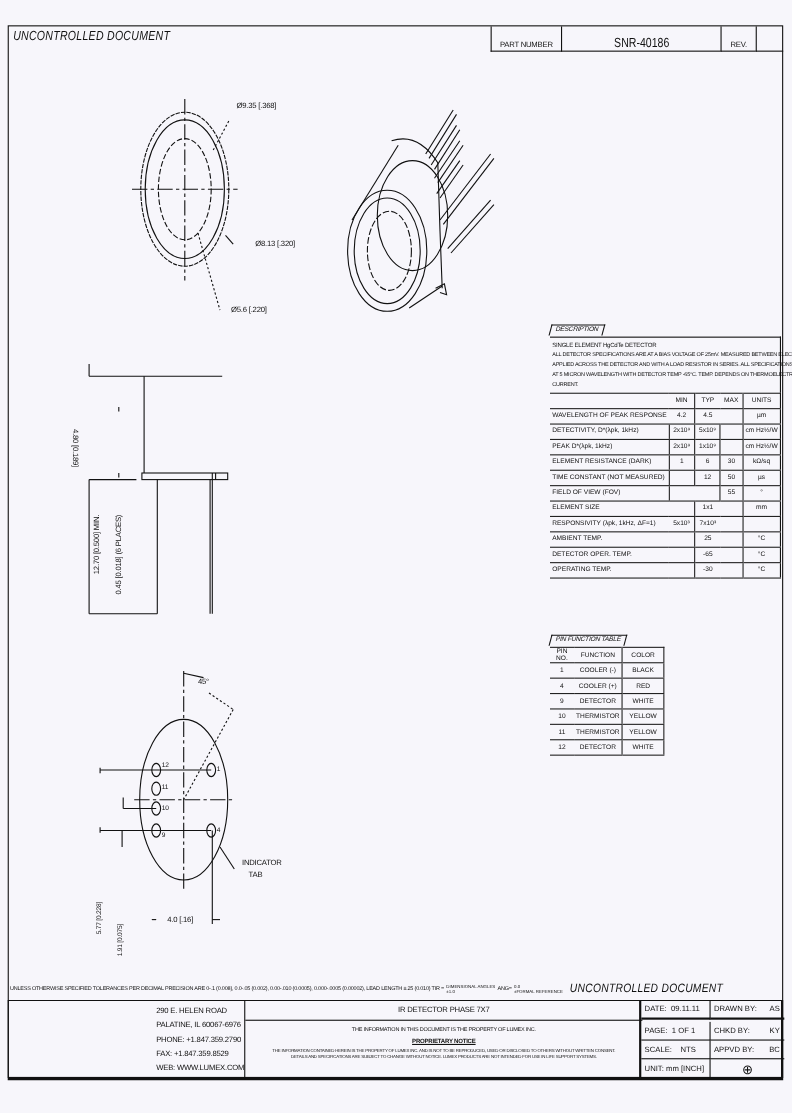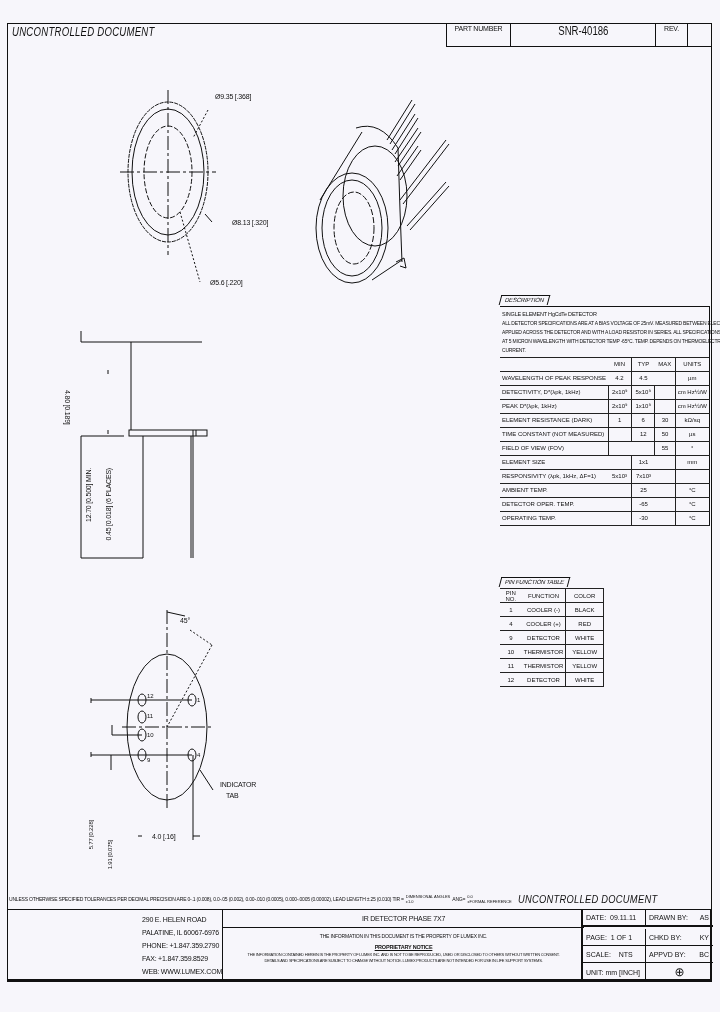--- a/index.html
+++ b/index.html
@@ -1,21 +1,21 @@
 <!DOCTYPE html>
 <html><head>
 <meta charset="utf-8">
 <style>
   html,body{margin:0;padding:0;background:#f7f6fb;}
   body{width:720px;height:1012px;position:relative;font-family:"Liberation Sans",sans-serif;color:#111;overflow:hidden;}
   .abs{position:absolute;}
   .sheet{position:absolute;left:7px;top:23px;width:705px;height:957px;border:1px solid #111;box-sizing:border-box;}
   .t{font-size:7px;line-height:9px;white-space:nowrap;letter-spacing:-0.2px;font-family:"Liberation Sans Narrow","Liberation Sans",sans-serif;}
   .ital{font-style:italic;font-size:12px;letter-spacing:0.3px;transform:scaleX(0.8);transform-origin:left;}
-  .hdr-cell{position:absolute;border-left:1px solid #111;border-bottom:1px solid #111;top:0;height:23px;box-sizing:border-box;display:flex;align-items:flex-start;justify-content:center;}
+  .hdr-cell{position:absolute;border-left:1px solid #111;border-bottom:1px solid #111;top:0;height:23px;box-sizing:border-box;display:flex;align-items:flex-end;justify-content:center;}
   table{border-collapse:collapse;}
   .spec td{font-size:6px;line-height:7px;height:13px;padding:0 2px;white-space:nowrap;border-bottom:1px solid #222;}
   .spec td.c{text-align:center;border-left:1px solid #222;}
   .pins td{font-size:6px;height:13px;text-align:center;border-bottom:1px solid #222;padding:0 2px;}
   .pins td.b{border-left:1px solid #222;}
   svg{position:absolute;overflow:visible;}
   .tb{position:absolute;border:1px solid #111;box-sizing:border-box;}
   .cell{position:absolute;box-sizing:border-box;font-size:7px;display:flex;align-items:center;padding-left:3px;white-space:nowrap;}
 </style>
 </head>

